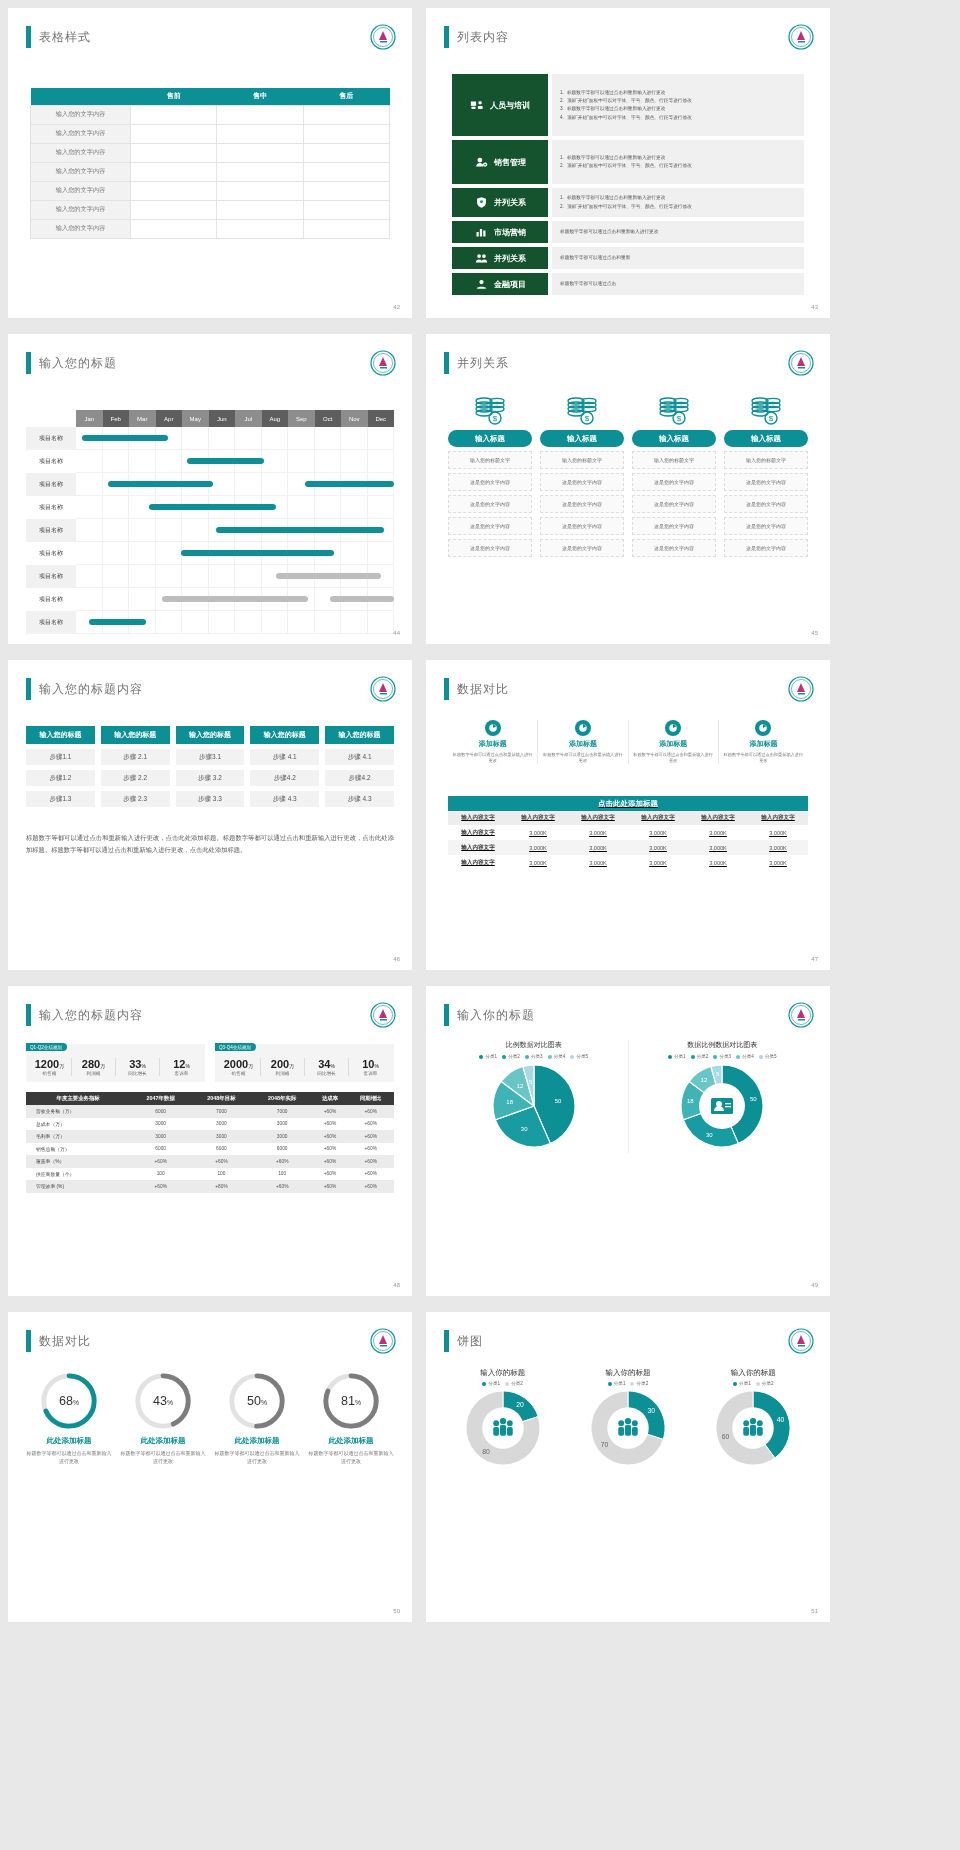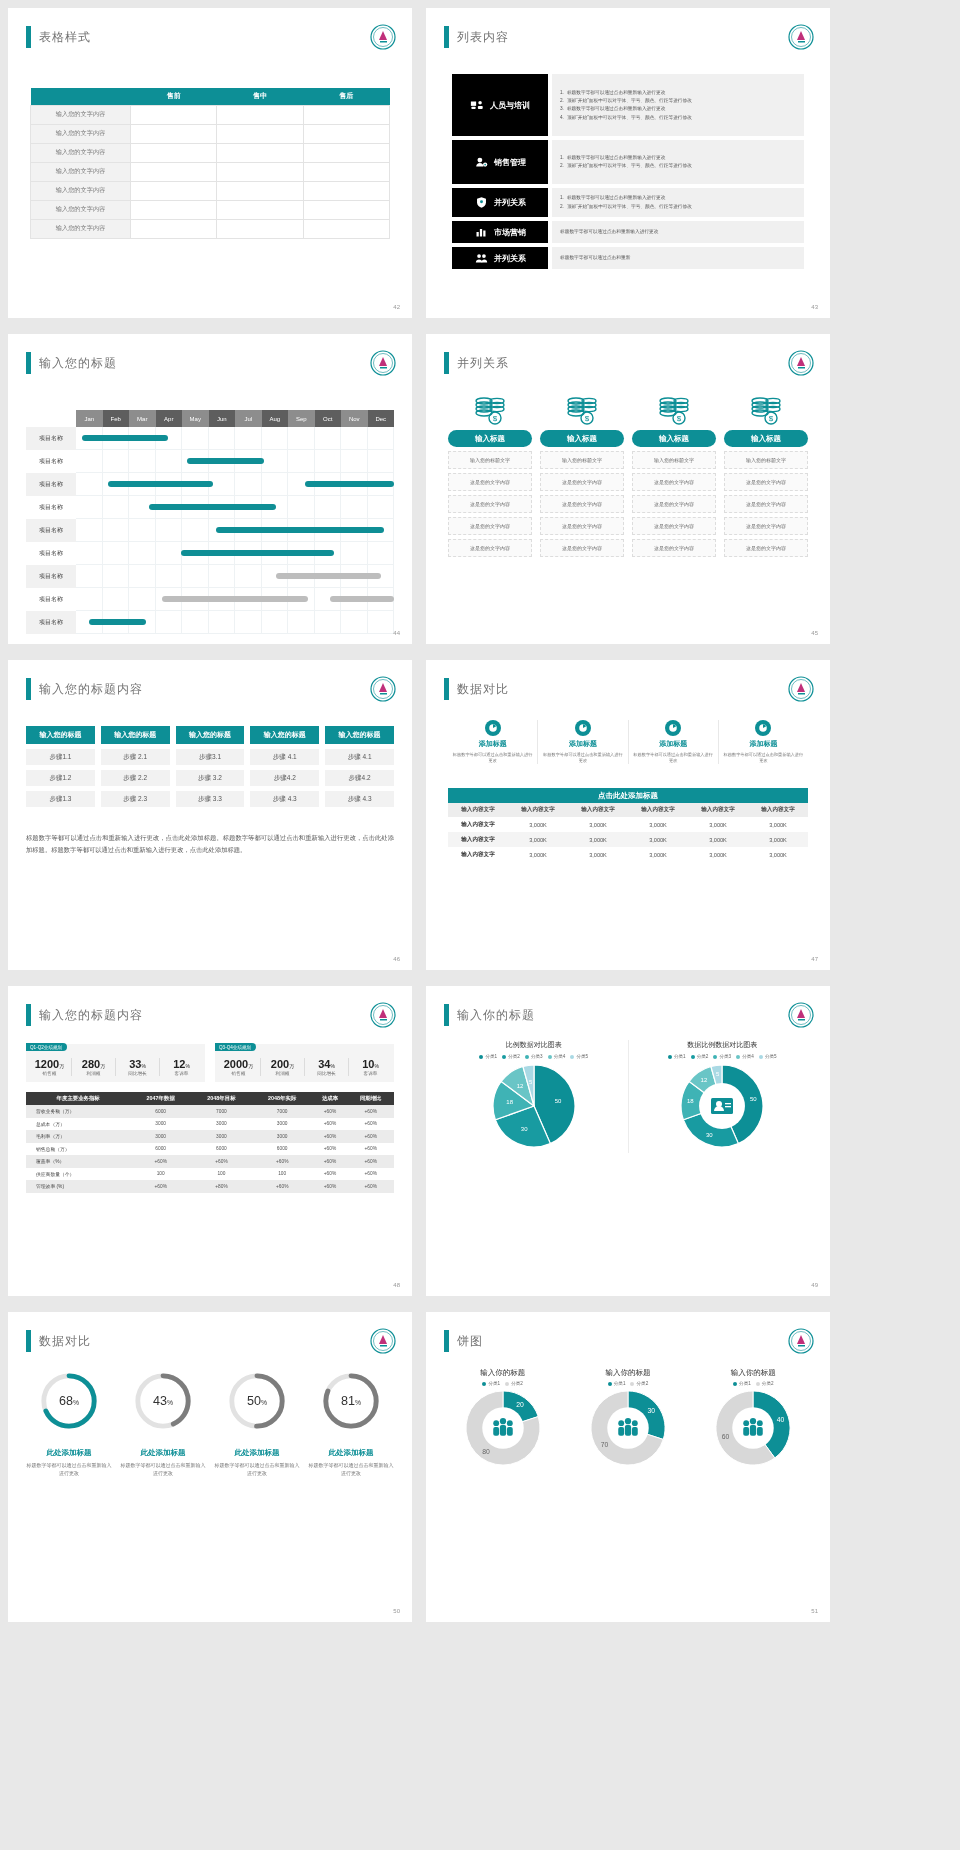--- a/index.html
+++ b/index.html
@@ -33,21 +33,21 @@
   
   .tbl42 { position:absolute; left:22px; top:80px; width:360px; border-collapse:collapse; font-size:6.2px;}
   .tbl42 th { background:#0d8f96; color:#fff; height:17px; font-weight:bold; font-size:7px;}
   .tbl42 th:first-child { width:100px; }
   .tbl42 td { border:1px solid #e3e3e3; height:19px; }
   .tbl42 td.lbl { background:#f2f2f2; color:#777; text-align:center; }
 
   
   .lst { position:absolute; left:26px; top:66px; width:352px; display:flex; flex-direction:column; gap:4px;}
   .lrow { display:flex; gap:4px; }
-  .lchip { background:#000000; color:#fff; display:flex; align-items:center; justify-content:center;
+  .lchip { background:#14532d; color:#fff; display:flex; align-items:center; justify-content:center;
            gap:6px; width:96px; flex:none; font-size:8px; font-weight:bold; }
   .lchip .ic { width:14px; height:14px; display:flex; align-items:center; justify-content:center; }
   .lbody { background:#f0f0f0; flex:1; padding:6px 8px; display:flex; flex-direction:column; justify-content:center; gap:2.5px; }
   .lbody div { font-size:4.7px; color:#555; line-height:1.25; }
   .lbody div.ol { display:flex; gap:3px; }
   .lbody .num { color:#555; }
 
   
   .gantt { position:absolute; left:18px; top:76px; width:368px; }
   .gm { display:flex; margin-left:50px; }
@@ -82,21 +82,21 @@
 
   
   .icr { position:absolute; left:22px; top:60px; width:360px; display:flex; }
   .icr .it { flex:1; display:flex; flex-direction:column; align-items:center; gap:3px; padding:0 4px;
              border-right:1px solid #e8e8e8; }
   .icr .it:last-child { border-right:none; }
   .icr .it .cir { width:16px; height:16px; border-radius:50%; background:#0d8f96;
                   display:flex; align-items:center; justify-content:center; }
   .icr .it .h { color:#0d8f96; font-size:7px; font-weight:bold; }
   .icr .it .d { font-size:4.2px; color:#777; text-align:center; line-height:1.4; }
-  .tbl47 { position:absolute; left:22px; top:128px; width:360px; border-collapse:collapse; }
+  .tbl47 { position:absolute; left:22px; top:136px; width:360px; border-collapse:collapse;text-decoration:underline; }
   .tbl47 .cap { background:#0d8f96; color:#fff; font-size:7.5px; font-weight:bold; height:15px; text-align:center;}
   .tbl47 th { background:#ededed; font-size:5.6px; color:#444; height:14px; font-weight:bold;}
   .tbl47 td { font-size:5.6px; color:#555; height:15px; text-align:center; }
   .tbl47 tr.alt td { background:#f4f4f4; }
   .tbl47 td.first { font-weight:bold; color:#333; }
 
   
   .kpis { position:absolute; left:18px; top:58px; width:368px; display:flex; gap:10px; }
   .kbox { flex:1; background:#f4f4f4; position:relative; padding:14px 2px 6px; display:flex; }
   .ktag { position:absolute; left:0; top:-1px; background:#0d8f96; color:#fff; font-size:4.6px;
@@ -117,21 +117,21 @@
   .pies .half { flex:1; display:flex; flex-direction:column; align-items:center; gap:4px; }
   .pies .half:first-child { border-right:1px solid #ececec; }
   .pies .pt { font-size:7px; color:#333; }
   .leg { display:flex; gap:5px; flex-wrap:wrap; justify-content:center; }
   .leg span { font-size:4.6px; color:#666; display:flex; align-items:center; gap:2px;}
   .leg span b { width:4px; height:4px; border-radius:50%; display:inline-block; }
 
   
   .rings { position:absolute; left:14px; top:58px; width:376px; display:flex; }
   .rg { flex:1; display:flex; flex-direction:column; align-items:center; }
-  .rg .rt { font-size:7.5px; color:#0d8f96; font-weight:bold; margin-top:16px;}
+  .rg .rt { font-size:7.5px; color:#0d8f96; font-weight:bold; margin-top:4px;}
   .rg .rd { font-size:5px; color:#777; line-height:1.6; text-align:center; margin-top:3px; width:86px;}
 
   
   .dnuts { position:absolute; left:14px; top:56px; width:376px; display:flex; }
   .dn { flex:1; display:flex; flex-direction:column; align-items:center; gap:3px; }
   .dn .dt { font-size:7.5px; color:#333; }
   .concl { position:absolute; left:0; right:0; bottom:34px; text-align:center; }
   .concl .c1 { color:#0d8f96; font-size:10px; font-weight:bold; }
   .concl .c2 { color:#666; font-size:6.2px; margin-top:6px; }
 </style>
@@ -319,20 +319,34 @@
                 <circle cx="5" cy="5" r="2.3" fill="#fff"></circle>
                 <circle cx="11" cy="5" r="2.3" fill="#fff"></circle>
                 <path d="M1 13c0-2.3 1.8-3.7 4-3.7s4 1.4 4 3.7z" fill="#fff"></path>
                 <path d="M8 13c0-2.3 1.5-3.7 3.5-3.7S15 10.7 15 13z" fill="#fff"></path>
               </svg>
             </span>
           <span>并列关系</span>
         </div>
         <div class="lbody">
           <div>标题数字等都可以通过点击和重新</div>
+        </div>
+      </div>
+      <div class="lrow" style="height:22px">
+        <div class="lchip">
+          <span class="ic">
+              <svg viewBox="0 0 16 16" width="13" height="13">
+                <circle cx="8" cy="5" r="2.6" fill="#fff"></circle>
+                <path d="M2 12.5c2-2.5 10-2.5 12 0 0 1-12 1-12 0z" fill="#fff"></path>
+              </svg>
+            </span>
+          <span>金融项目</span>
+        </div>
+        <div class="lbody">
+          <div>标题数字等都可以通过点击</div>
         </div>
       </div>
     </div>
     <div class="pg">43</div>
   </div>
 
   <div class="slide">
     <div class="ttl">
       <span class="bar"></span>
       <span class="txt">输入您的标题</span>

